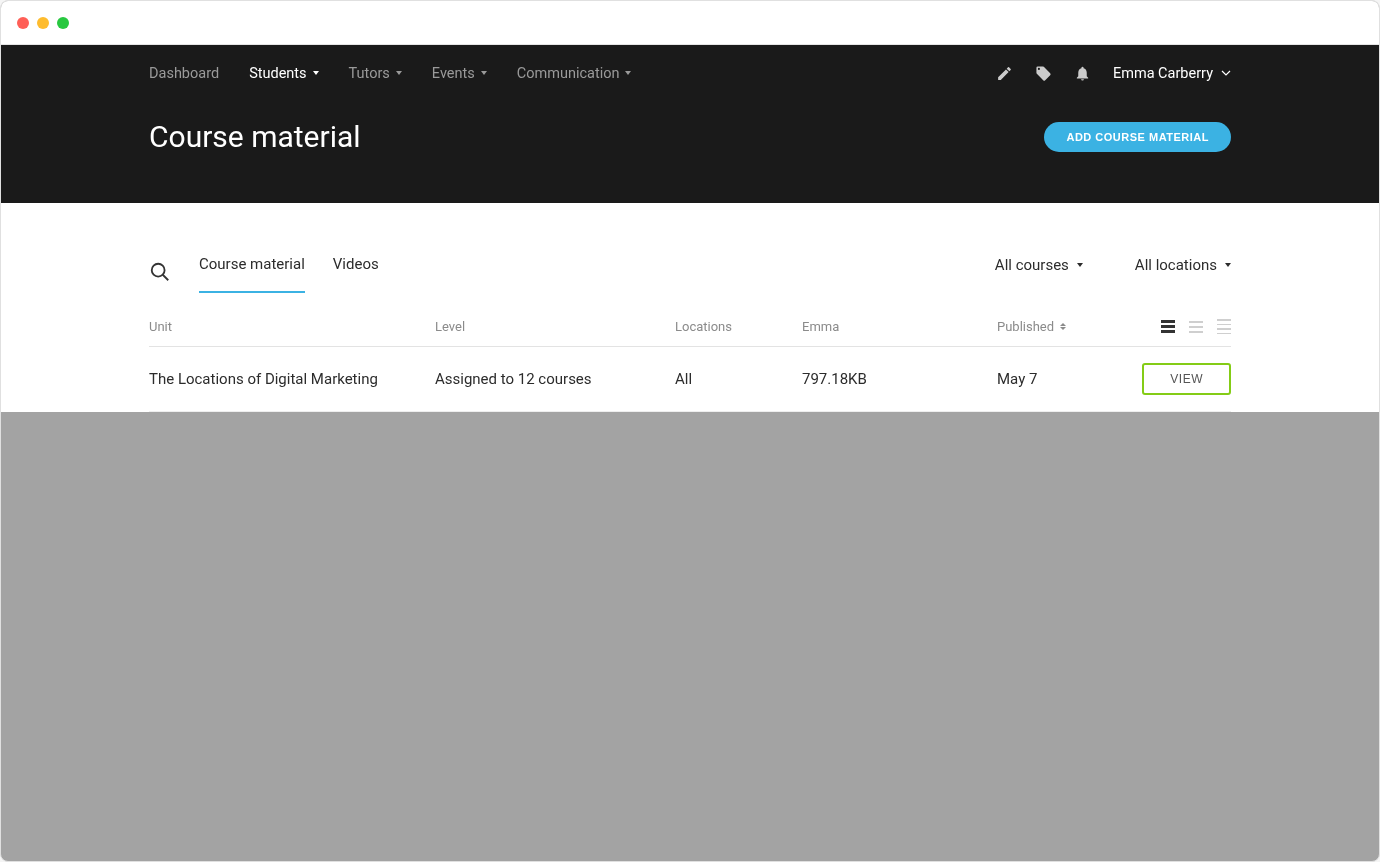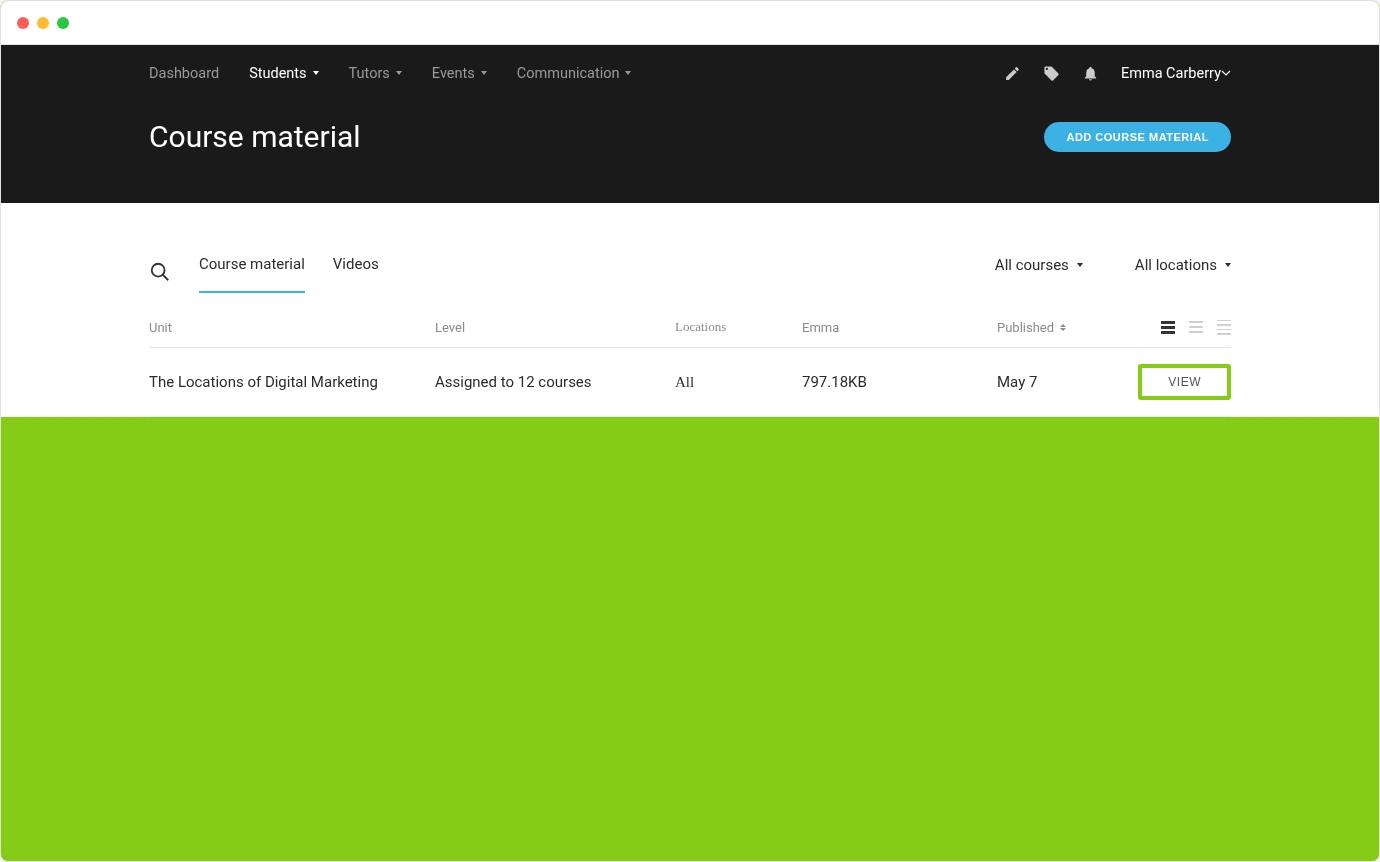--- a/index.html
+++ b/index.html
@@ -6,21 +6,21 @@
   body {
     font-family: -apple-system, BlinkMacSystemFont, "Segoe UI", Roboto, "Helvetica Neue", Arial, sans-serif;
     background: #f5f5f5;
     width: 1380px;
     height: 862px;
     overflow: hidden;
   }
   .browser-chrome {
     width: 100%;
     height: 100%;
-    background: #84cc16;
+    background: #a3a3a3;
     border-radius: 8px;
     overflow: hidden;
     border: 1px solid #e0e0e0;
   }
   .title-bar {
     height: 44px;
     display: flex;
     align-items: center;
     padding: 0 16px;
     border-bottom: 1px solid #e5e5e5;
@@ -60,21 +60,21 @@
     border-left: 3.5px solid transparent;
     border-right: 3.5px solid transparent;
     border-top: 4px solid #9a9a9a;
     display: inline-block;
   }
   .nav-item.active .chev-down { border-top-color: #fff; }
 
   .nav-right { display: flex; align-items: center; gap: 22px; }
   .nav-icon { color: #ccc; cursor: pointer; display: flex; align-items: center; }
   .nav-icon svg { width: 17px; height: 17px; fill: #ccc; }
-  .user-menu { color: #fff; font-size: 14.5px; cursor: pointer; display: flex; align-items: center; gap: 0; }
+  .user-menu { color: #fff; font-size: 14.5px; cursor: pointer; display: flex; align-items: center; gap: 8px; }
 
   .header-title-row {
     display: flex;
     align-items: center;
     justify-content: space-between;
     padding: 18px 148px 0 148px;
   }
   .page-title {
     color: #fff;
     font-size: 30px;
@@ -129,21 +129,21 @@
   .thead {
     display: flex;
     align-items: center;
     padding-bottom: 12px;
     border-bottom: 1px solid #e3e3e3;
     color: #8b8b8b;
     font-size: 13px;
   }
   .col-unit { width: 286px; }
   .col-level { width: 240px; }
-  .col-locations { width: 127px; font-family: Liberation Serif, serif; }
+  .col-locations { width: 127px; }
   .col-size { width: 195px; }
   .col-published { width: 130px; display:flex; align-items:center; gap:6px;}
   .col-actions { flex: 1; display: flex; justify-content: flex-end; gap: 14px; align-items:center;}
   .sort-icon { display:inline-flex; flex-direction:column; gap:1px; }
   .sort-up { width:0;height:0;border-left:3px solid transparent;border-right:3px solid transparent;border-bottom:3px solid #8b8b8b;}
   .sort-down { width:0;height:0;border-left:3px solid transparent;border-right:3px solid transparent;border-top:3px solid #8b8b8b;}
   .density-icon { cursor:pointer; display:flex; flex-direction:column; gap:2px; }
   .density-icon .bar { width:14px; height:3px; background:#cfcfcf; }
   .density-icon.active .bar { background:#333; }
   .density-icon.d2 .bar { height:2px; }
@@ -153,21 +153,21 @@
 
   .trow {
     display: flex;
     align-items: center;
     padding: 16px 0;
     border-bottom: 1px solid #eee;
     color: #2c2c2c;
     font-size: 15px;
   }
   .view-btn {
-    border: 4px solid #84cc16;
+    border: 2px solid #84cc16;
     background: #fff;
     color: #555;
     font-size: 12px;
     letter-spacing: 0.5px;
     padding: 7px 26px;
     border-radius: 3px;
     cursor: pointer;
   }
 </style>
 </head>

